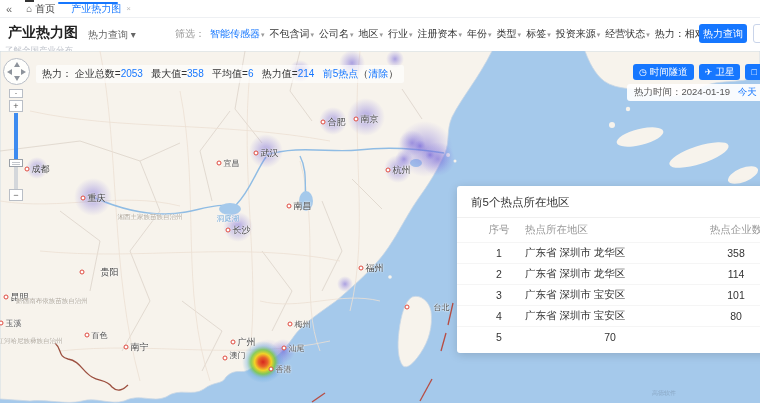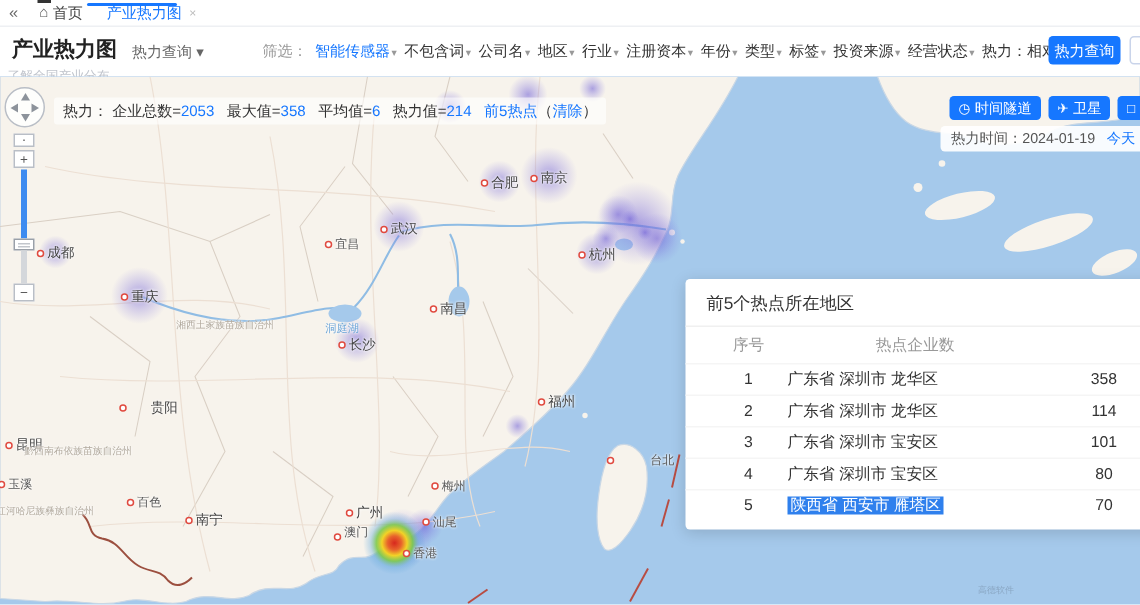--- a/index.html
+++ b/index.html
@@ -394,20 +394,21 @@
   <div class="heat-chip">
     <span>热力时间：2024-01-19</span>
     <a>今天</a>
   </div>
 
   <div class="panel">
     <div class="panel-title">前5个热点所在地区</div>
     <div class="ptable">
       <div class="prow head">
         <span class="c1">序号</span>
+        <span class="c2">热点所在地区</span>
         <span class="c3">热点企业数</span>
       </div>
       <div class="prow body">
         <span class="c1">1</span>
         <span class="c2">广东省 深圳市 龙华区</span>
         <span class="c3">358</span>
       </div>
       <div class="prow body">
         <span class="c1">2</span>
         <span class="c2">广东省 深圳市 龙华区</span>
@@ -418,20 +419,19 @@
         <span class="c2">广东省 深圳市 宝安区</span>
         <span class="c3">101</span>
       </div>
       <div class="prow body">
         <span class="c1">4</span>
         <span class="c2">广东省 深圳市 宝安区</span>
         <span class="c3">80</span>
       </div>
       <div class="prow body">
         <span class="c1">5</span>
-        <span class="c2"><span class="hl">陕西省 西安市 雁塔区</span></span>
         <span class="c3">70</span>
       </div>
     </div>
   </div>
 
   <div class="attribution">高德软件</div>
 </div>
 
 </body></html>

